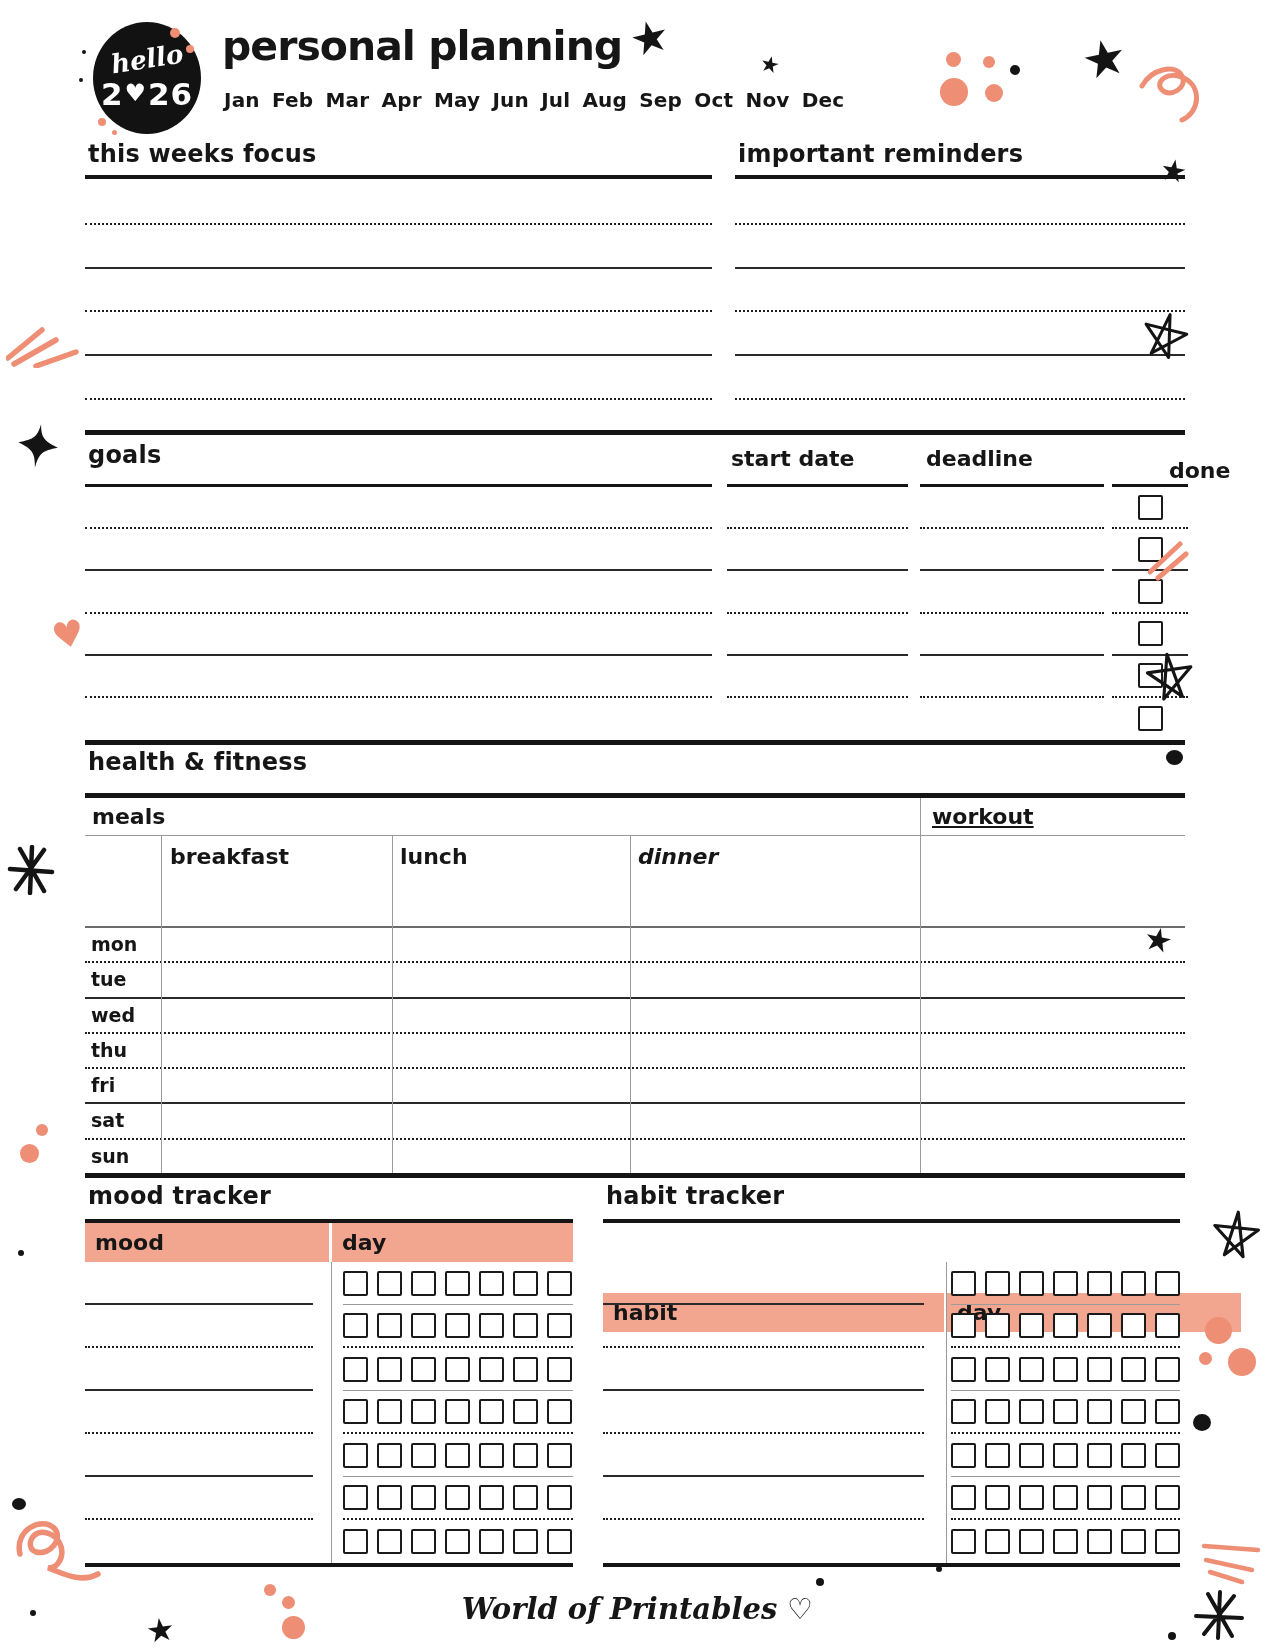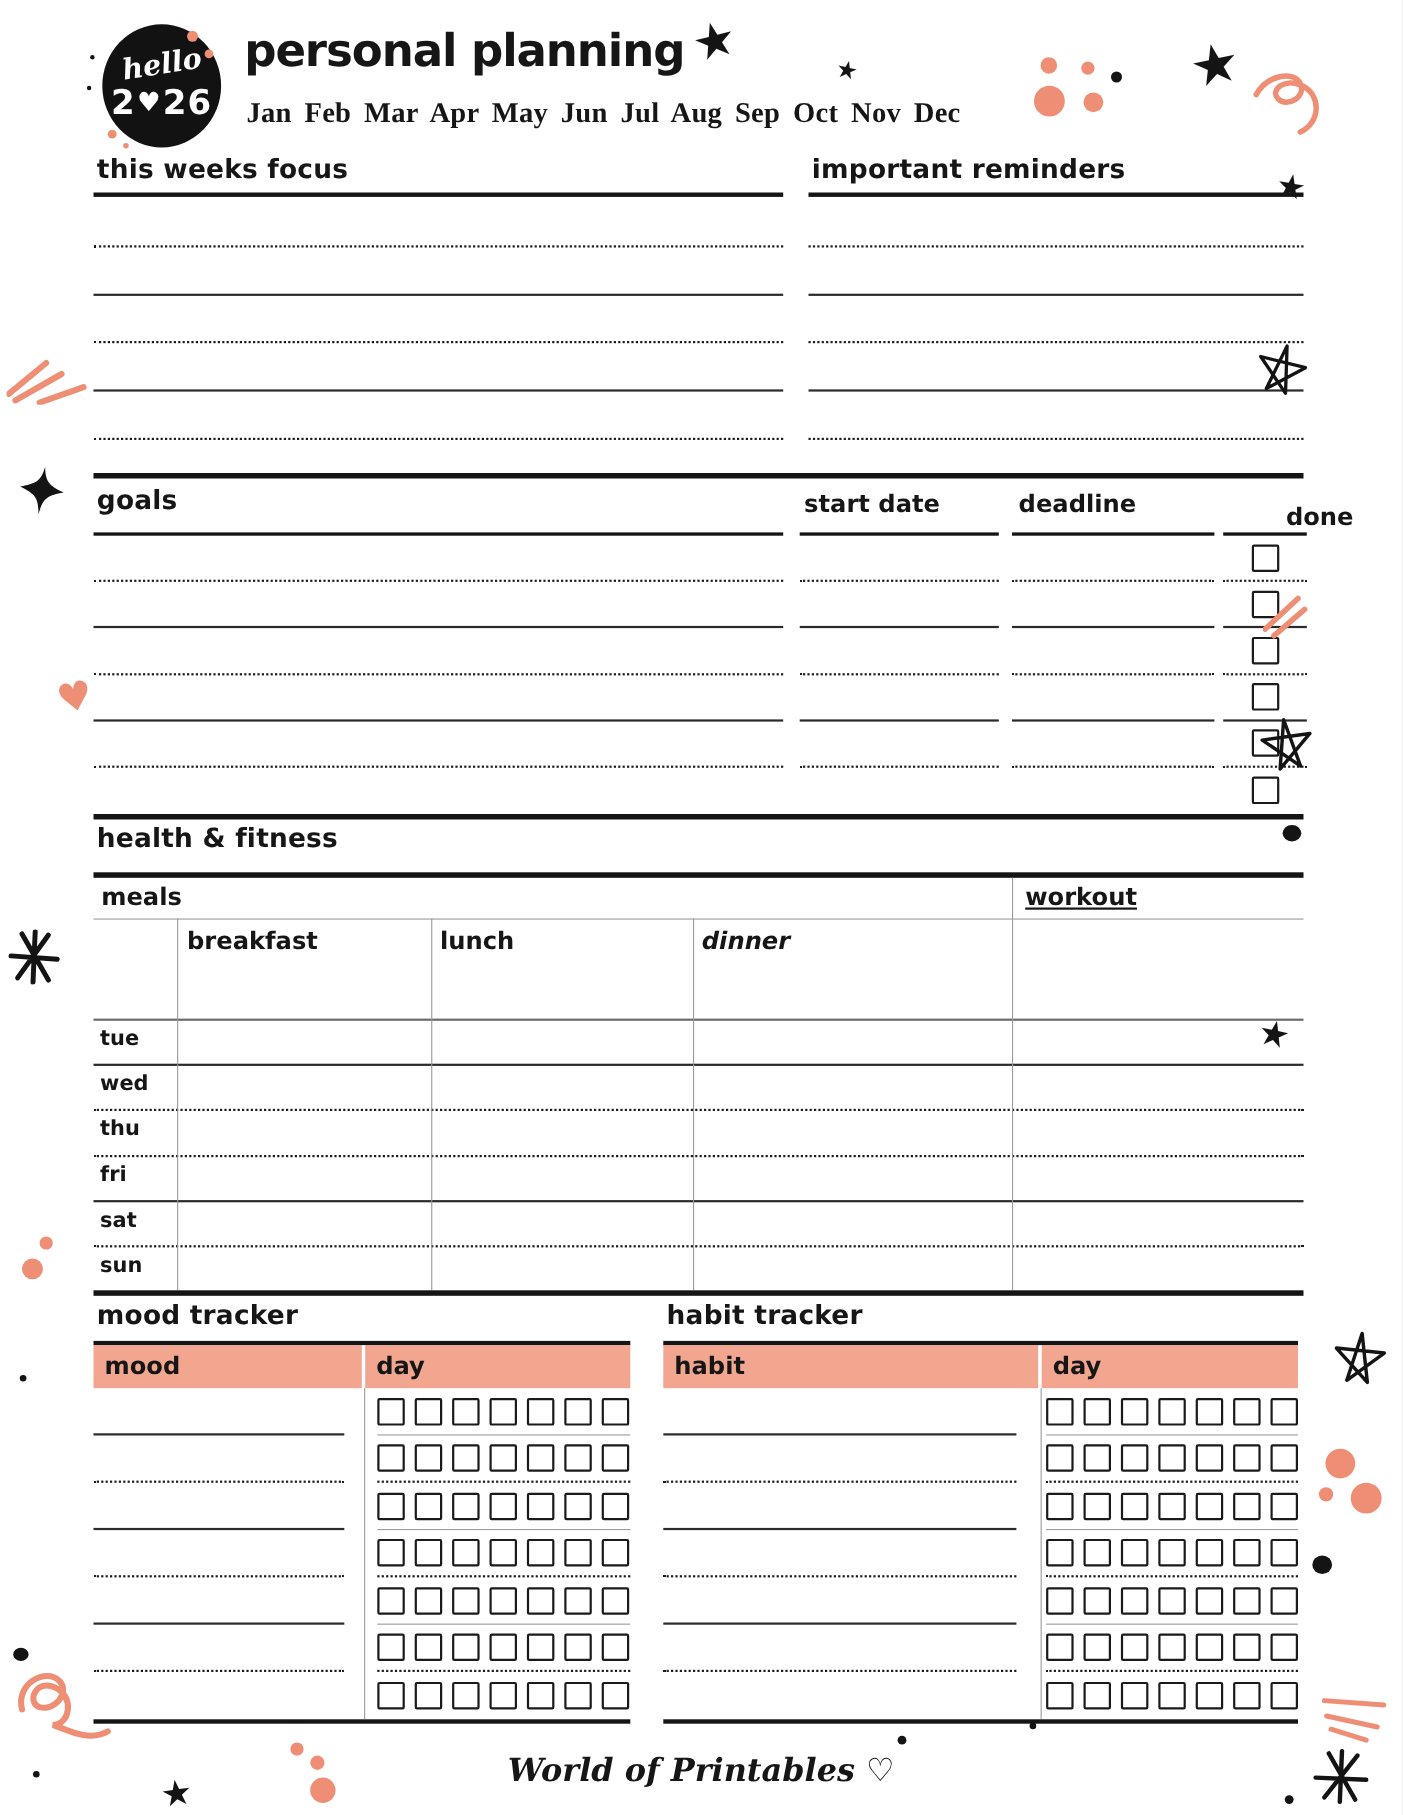--- a/index.html
+++ b/index.html
@@ -7,21 +7,21 @@
         font-family:"DejaVu Sans",sans-serif;color:#161616;overflow:hidden;}
   .abs{position:absolute;}
   
   #badge{left:93px;top:22px;width:108px;height:112px;background:#121212;border-radius:50%;
          display:flex;flex-direction:column;align-items:center;justify-content:center;}
   #badge .hello{font-family:"DejaVu Serif",serif;font-style:italic;font-weight:700;
                 color:#fff;font-size:26px;transform:rotate(-9deg);margin-bottom:2px;}
   #badge .year{color:#fff;font-weight:800;font-size:31px;letter-spacing:1px;display:flex;align-items:center;}
   #badge .year .heart{font-size:24px;margin:0 1px 3px 1px;color:#fff;}
   #page-title{left:222px;top:22px;font-size:41px;font-weight:800;letter-spacing:-1px;}
-  #months{left:224px;top:88px;font-size:26px;font-weight:700;word-spacing:5px;letter-spacing:0.2px;font-family:Liberation Serif, serif;}
+  #months{left:224px;top:88px;font-size:20px;font-weight:700;word-spacing:5px;letter-spacing:0.2px;}
   
   .sec-title{font-size:24px;font-weight:800;letter-spacing:0.2px;}
   .rule{background:#151515;}
   
   .lines{display:flex;flex-direction:column;}
   .wline{flex:1;}
   .sep-dotted{border-bottom:2.6px dotted #1d1d1d;}
   .sep-solid{border-bottom:2.6px solid #2a2a2a;}
   .sep-none{border-bottom:none;}
   
@@ -161,20 +161,23 @@
   <div class="abs sec-title" style="left:88px;top:748px;">health &amp; fitness</div>
   <div class="abs rule" style="left:85px;top:793px;width:1100px;height:5px;"></div>
   <div class="abs col-label" style="left:92px;top:804px;">meals</div>
   <div class="abs col-label" style="left:932px;top:804px;text-decoration:underline;">workout</div>
   <div class="abs thin-line" style="left:85px;top:835px;width:1100px;"></div>
   <div class="abs col-label" style="left:170px;top:844px;">breakfast</div>
   <div class="abs col-label" style="left:400px;top:844px;">lunch</div>
   <div class="abs col-label" style="left:638px;top:844px;font-style:italic;">dinner</div>
   <div class="abs mid-line" style="left:85px;top:926px;width:1100px;"></div>
   <div class="abs" id="healthRows" style="left:85px;top:928px;width:1100px;height:245px;">
+      <div class="hrow sep-dotted">
+        <span class="daylab">mon</span>
+      </div>
       <div class="hrow sep-solid">
         <span class="daylab">tue</span>
       </div>
       <div class="hrow sep-dotted">
         <span class="daylab">wed</span>
       </div>
       <div class="hrow sep-dotted">
         <span class="daylab">thu</span>
       </div>
       <div class="hrow sep-solid">
@@ -285,21 +288,21 @@
           <span class="cb"></span>
           <span class="cb"></span>
         </div>
       </div>
     </div>
   <div class="abs vline" style="left:331px;top:1262px;height:301px;"></div>
   <div class="abs rule" style="left:85px;top:1563px;width:488px;height:4px;"></div>
 
   <div class="abs sec-title" style="left:606px;top:1182px;">habit tracker</div>
   <div class="abs rule" style="left:603px;top:1219px;width:577px;height:4px;"></div>
-  <div class="abs tr-head" style="left:603px;top:1223px;width:577px;height:39px;">
+  <div class="abs tr-head" style="left:603px;top:1293px;width:638px;height:39px;">
     <div class="cell" style="width:341px;">habit</div>
     <div class="gap"></div>
     <div class="cell" style="flex:1;">day</div>
   </div>
   <div class="abs trows" id="habitRows" style="left:603px;top:1262px;width:577px;height:301px;">
       <div class="trow">
         <div class="tleft habit-left sep-solid"></div>
         <div class="tright ml9 sep-solid">
           <span class="cb"></span>
           <span class="cb"></span>

